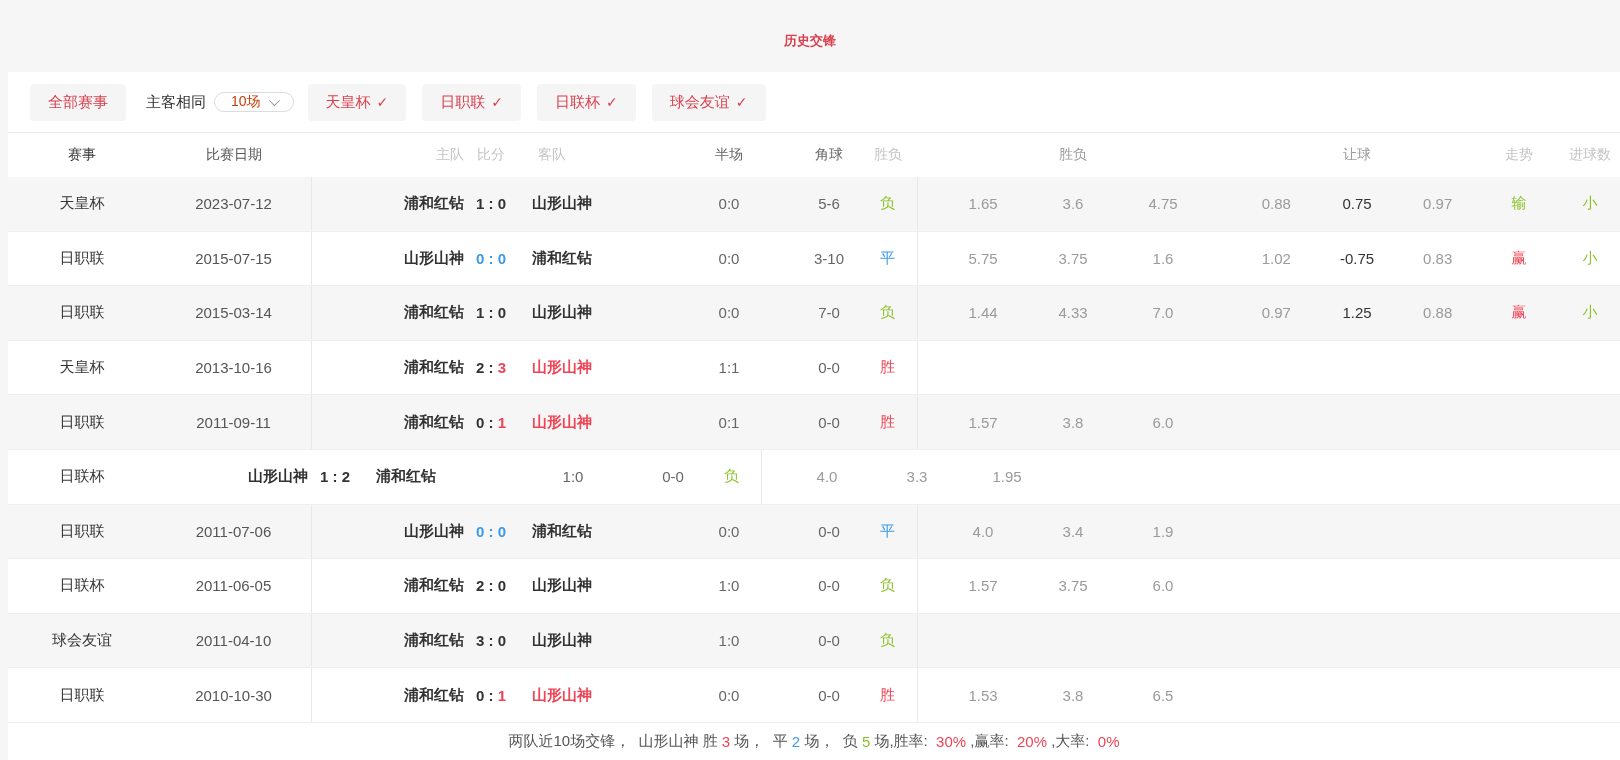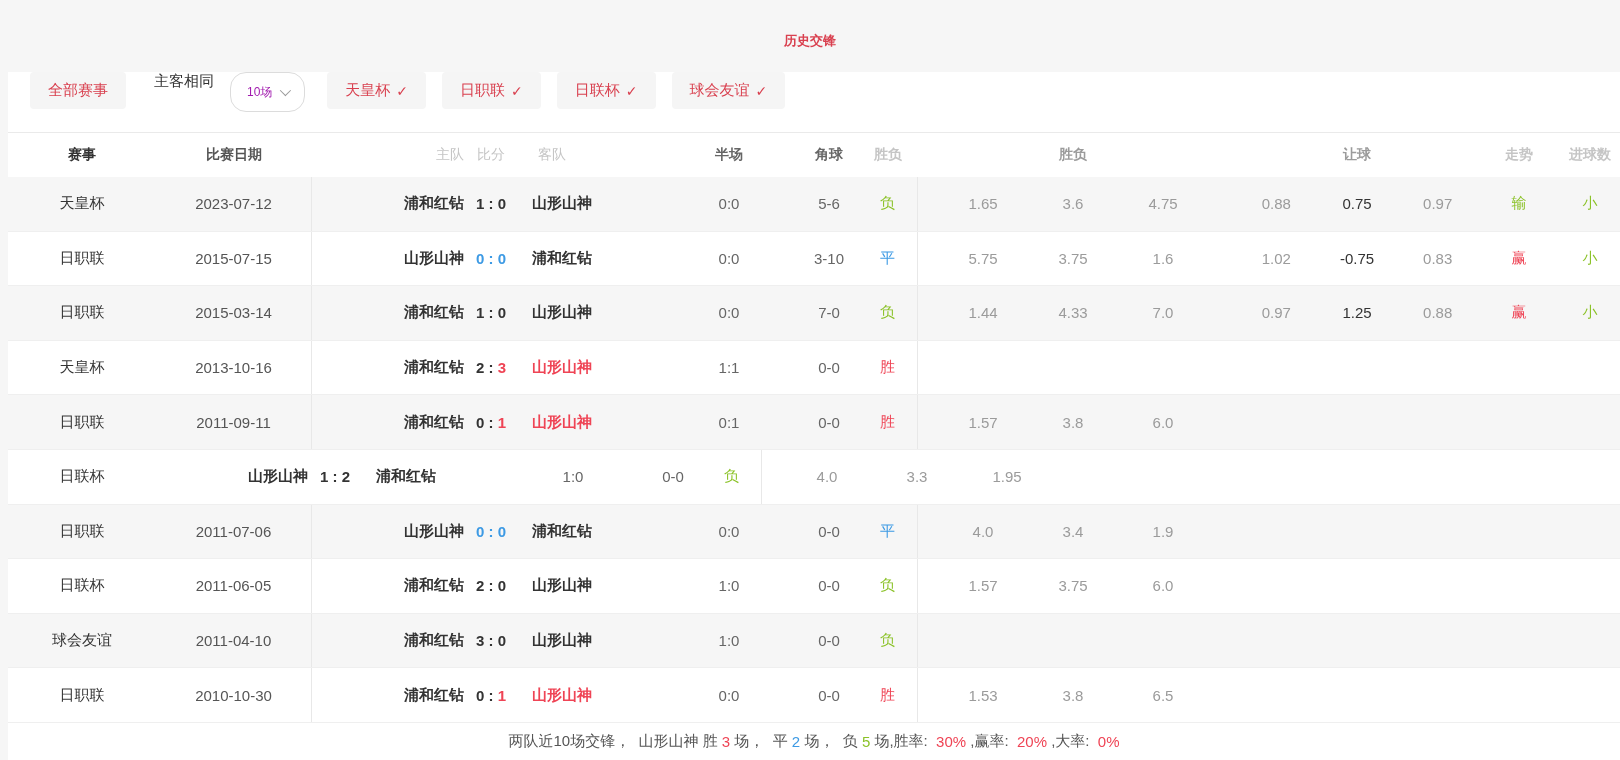--- a/index.html
+++ b/index.html
@@ -4,27 +4,27 @@
 <style>
   * { margin:0; padding:0; box-sizing:border-box; }
   html,body { width:1620px; height:760px; overflow:hidden; }
   body { font-family:"Liberation Sans","DejaVu Sans",sans-serif; background:#f6f6f6; color:#333; }
 
   .page-title { height:72px; padding-top:32px; text-align:center; font-size:13px; font-weight:bold; }
 
   .card { margin-left:8px; width:1612px; background:#fff; }
 
   
-  .filter-bar { height:60px; display:flex; padding:0 22px; gap:16px; }
+  .filter-bar { height:60px; display:flex; align-items:center; padding:0 22px; gap:8px; }
   .chip { border:none; background:#f5f5f5; border-radius:4px; height:37px; padding:0 18px;
           font-size:15px; cursor:pointer; font-family:inherit; display:flex; align-items:center; gap:6px; }
   .chip .check { font-size:14px; font-weight:bold; }
   .plain-label { font-size:15px; color:#333; margin-left:12px; cursor:pointer; }
-  .pill { height:40px; border:1px solid #dcdcdc; border-radius:16px; background:#fff; display:flex;
-          align-items:center; gap:8px; padding:0 16px; font-size:12px; color:#a21caf; cursor:pointer; margin-right:6px; }
+  .pill { height:20px; border:1px solid #dcdcdc; border-radius:16px; background:#fff; display:flex;
+          align-items:center; gap:8px; padding:0 16px; font-size:14px; color:#c2410c; cursor:pointer; margin-right:6px; }
   .chev { width:8px; height:8px; border-right:1px solid #999; border-bottom:1px solid #999;
           transform:rotate(45deg) translateY(-2px); display:inline-block; }
 
   
   .thead { height:45px; display:flex; align-items:center; border-top:1px solid #eaeaea; font-size:14px; color:#c5c5c5; }
   .trow  { height:54.6px; display:flex; align-items:center; font-size:15px; border-bottom:1px solid #efefef; }
   .trow.alt { background:#f6f6f6; }
   .cell { display:flex; align-items:center; justify-content:center; height:100%; }
   .c-event   { width:148px; color:#333; }
   .c-date    { width:156px; color:#555; }
@@ -35,21 +35,21 @@
   .c-half    { width:142px; color:#666; }
   .c-corner  { width:58px;  color:#666; }
   .c-result  { width:60px; }
   .trow .c-result { border-right:1px solid #e8e8e8; }
   .c-odds    { width:290px; padding-left:20px; color:#9b9b9b; }
   .c-handicap{ width:270px; padding-left:28px; color:#9b9b9b; }
   .c-odds .sub, .c-handicap .sub { flex:1; text-align:center; }
   .c-handicap .sub.mid { color:#333; }
   .c-trend   { width:82px; }
   .c-goals   { width:60px; }
-  .thead .cell { font-weight:bold; }
+  .thead .cell { font-weight:normal; }
   .thead .c-home { font-weight:normal; }
   .thead .c-away { font-weight:normal; padding-left:24px; }
   .thead .c-score{ font-weight:normal; }
 
   
   .summary { height:37px; display:flex; align-items:center; justify-content:center; font-size:15px; color:#555; }
   .summary span { white-space:pre-wrap; }
 </style>
 </head>
 <body>

